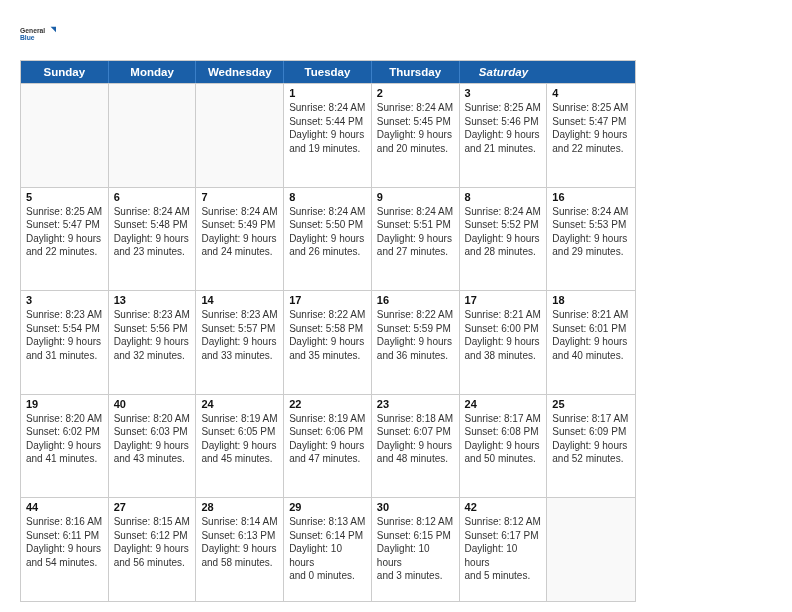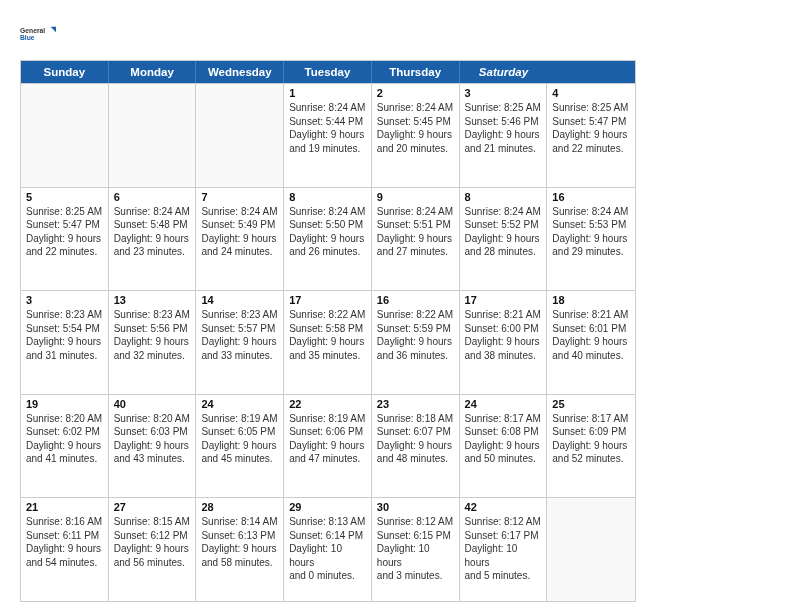--- a/index.html
+++ b/index.html
@@ -228,21 +228,21 @@
             <span class="day-num">24</span>
             <div class="cell-text">Sunrise: 8:17 AM<br>Sunset: 6:08 PM<br>Daylight: 9 hours<br>and 50 minutes.</div>
           </div>
           <div class="cal-cell">
             <span class="day-num">25</span>
             <div class="cell-text">Sunrise: 8:17 AM<br>Sunset: 6:09 PM<br>Daylight: 9 hours<br>and 52 minutes.</div>
           </div>
         </div>
         <div class="cal-row">
           <div class="cal-cell">
-            <span class="day-num">21</span>
+            <span class="day-num">44</span>
             <div class="cell-text">Sunrise: 8:16 AM<br>Sunset: 6:11 PM<br>Daylight: 9 hours<br>and 54 minutes.</div>
           </div>
           <div class="cal-cell">
             <span class="day-num">27</span>
             <div class="cell-text">Sunrise: 8:15 AM<br>Sunset: 6:12 PM<br>Daylight: 9 hours<br>and 56 minutes.</div>
           </div>
           <div class="cal-cell">
             <span class="day-num">28</span>
             <div class="cell-text">Sunrise: 8:14 AM<br>Sunset: 6:13 PM<br>Daylight: 9 hours<br>and 58 minutes.</div>
           </div>

